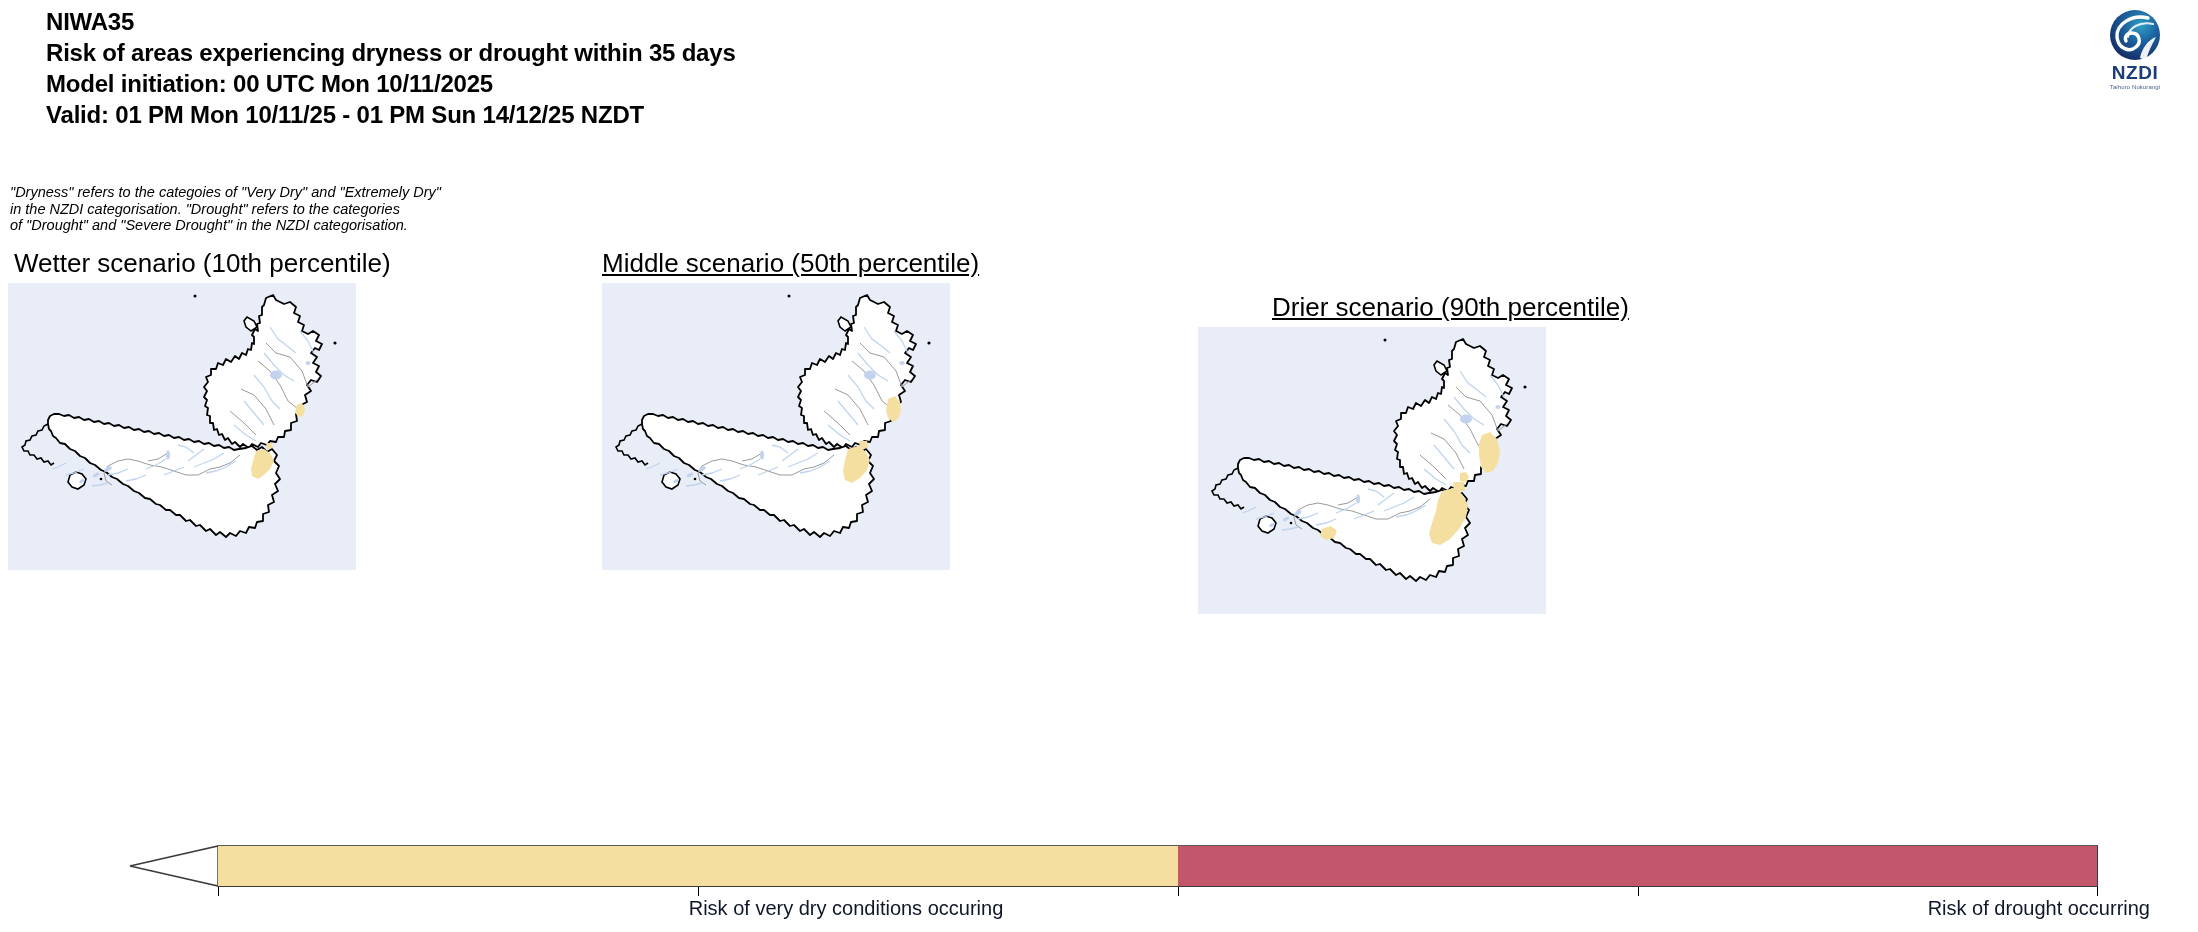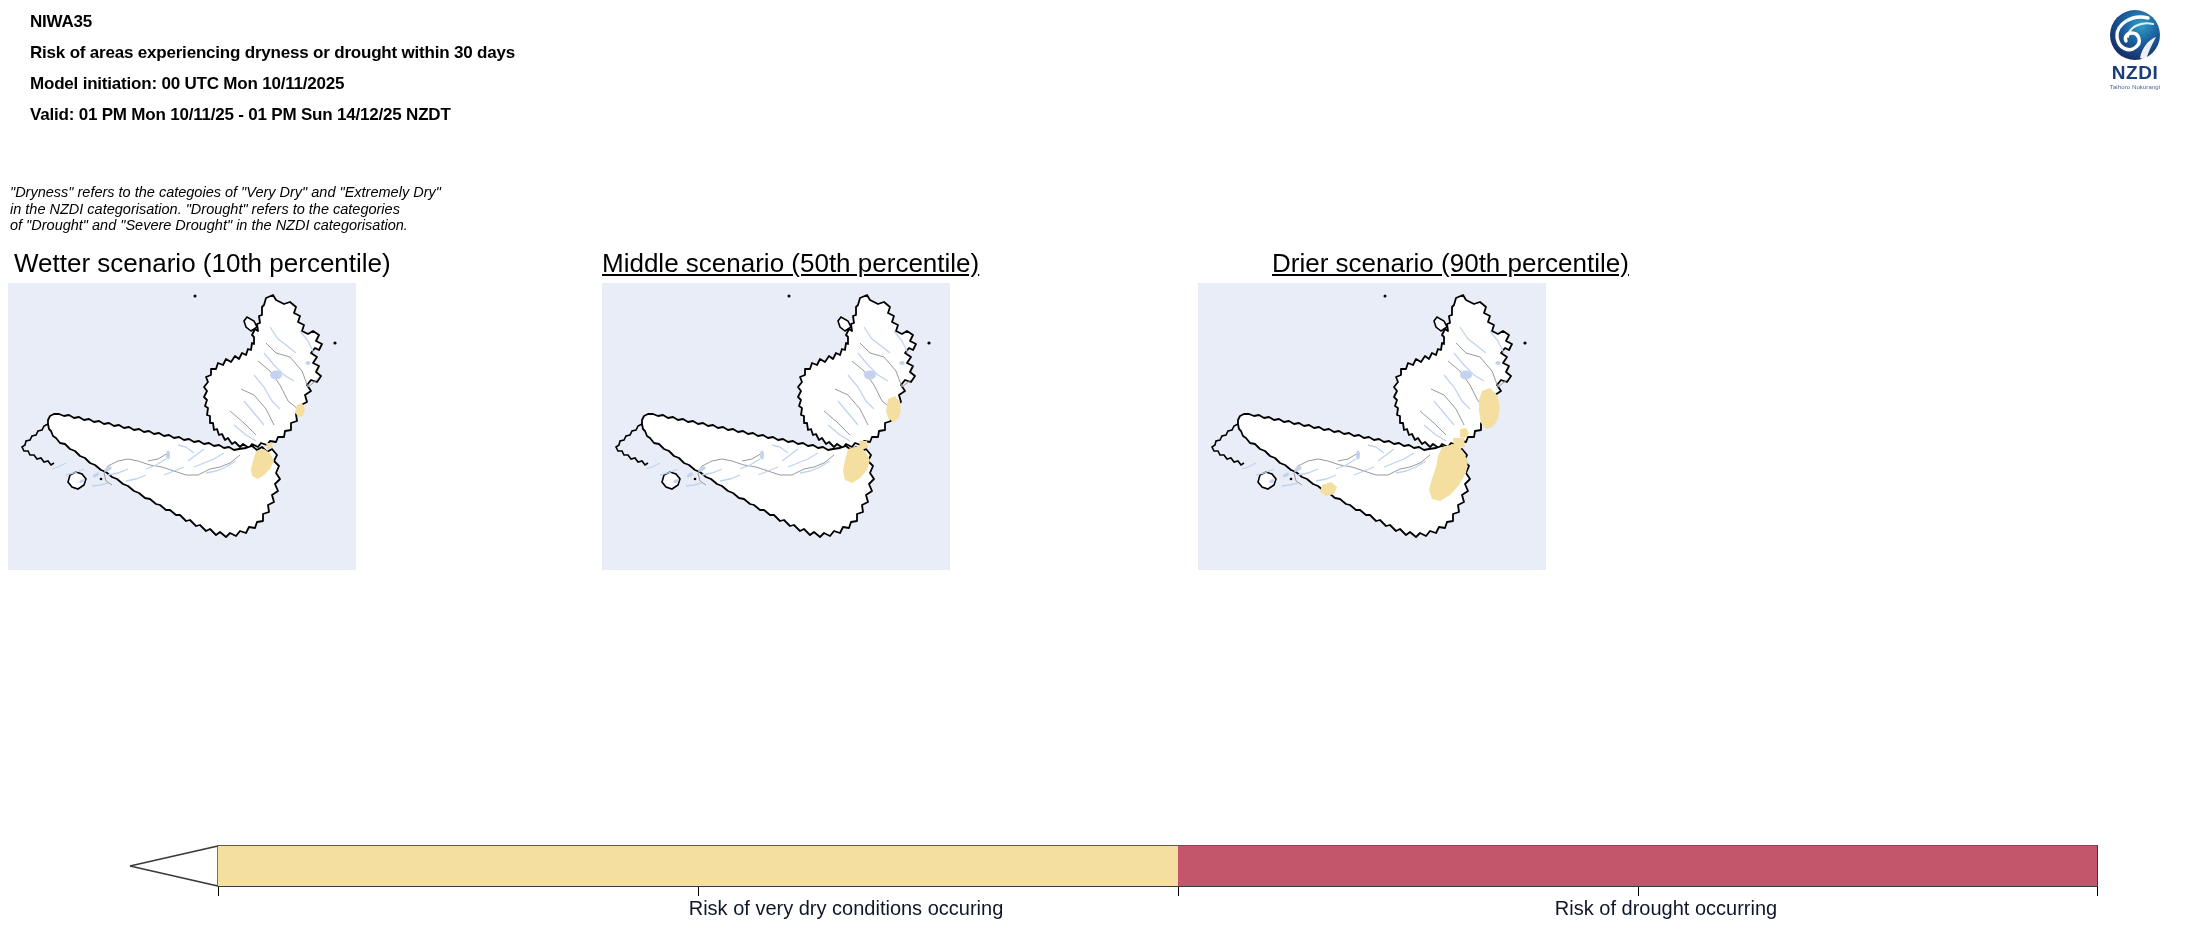--- a/index.html
+++ b/index.html
@@ -18,24 +18,25 @@
 
   
   #header-block {
     position: absolute;
     left: 30px;
     top: 6px;
     width: 1600px;
   }
   .title-line {
     font-weight: bold;
-    font-size: 17px;
+    font-size: 24px;
     line-height: 31px;
     letter-spacing: -0.2px;
     white-space: nowrap;
+    margin-left: 16px;
   }
 
   
   #niwa-logo {
     position: absolute;
     right: 26px;
     top: 6px;
     width: 74px;
     height: 86px;
   }
@@ -90,21 +91,21 @@
     overflow: hidden;
     margin-top: 5px;
   }
   .map-box svg { display: block; }
 
   #panel-1 { left: 8px;  width: 348px; }
   #panel-2 { left: 602px; width: 348px; }
   #panel-3 { left: 1198px; width: 348px; }
 
   #panel-1 .panel-title { margin-left: 6px; }
-  #panel-3 .panel-title { margin-left: 74px; width: 348px; }
+  #panel-3 .panel-title { margin-left: 74px; width: 348px; margin-top: 44px; }
 
   
   .panel-title-wide { width: 348px; text-decoration: underline; }
 
   
   #legend {
     position: absolute;
     left: 0;
     top: 845px;
     width: 2198px;
@@ -134,35 +135,35 @@
   }
   .legend-label {
     position: absolute;
     top: 52px;
     font-size: 20px;
     color: #0f172a;
     text-align: center;
     white-space: nowrap;
   }
   #legend-label-dry { left: 218px; width: 1000px; }
-  #legend-label-drought { left: 1078px; width: 920px; }
+  #legend-label-drought { left: 1102px; width: 920px; text-align: right; }
   .tickmark {
     position: absolute;
     top: 42px;
     width: 1px;
     height: 9px;
     background: #000;
   }
 </style>
 </head>
 <body>
 
 <div id="header-block">
   <div class="title-line">NIWA35</div>
-  <div class="title-line">Risk of areas experiencing dryness or drought within 30 days</div>
+  <div class="title-line">Risk of areas experiencing dryness or drought within 35 days</div>
   <div class="title-line">Model initiation: 00 UTC Mon 10/11/2025</div>
   <div class="title-line">Valid: 01 PM Mon 10/11/25 - 01 PM Sun 14/12/25 NZDT</div>
 </div>
 
 <div id="niwa-logo">
   <svg class="mark" width="74" height="58" viewBox="0 0 74 58">
     <defs>
       <radialGradient id="koruGrad" cx="62%" cy="30%" r="78%">
         <stop offset="0%" stop-color="#2f9fc4"></stop>
         <stop offset="45%" stop-color="#1c5f9e"></stop>

